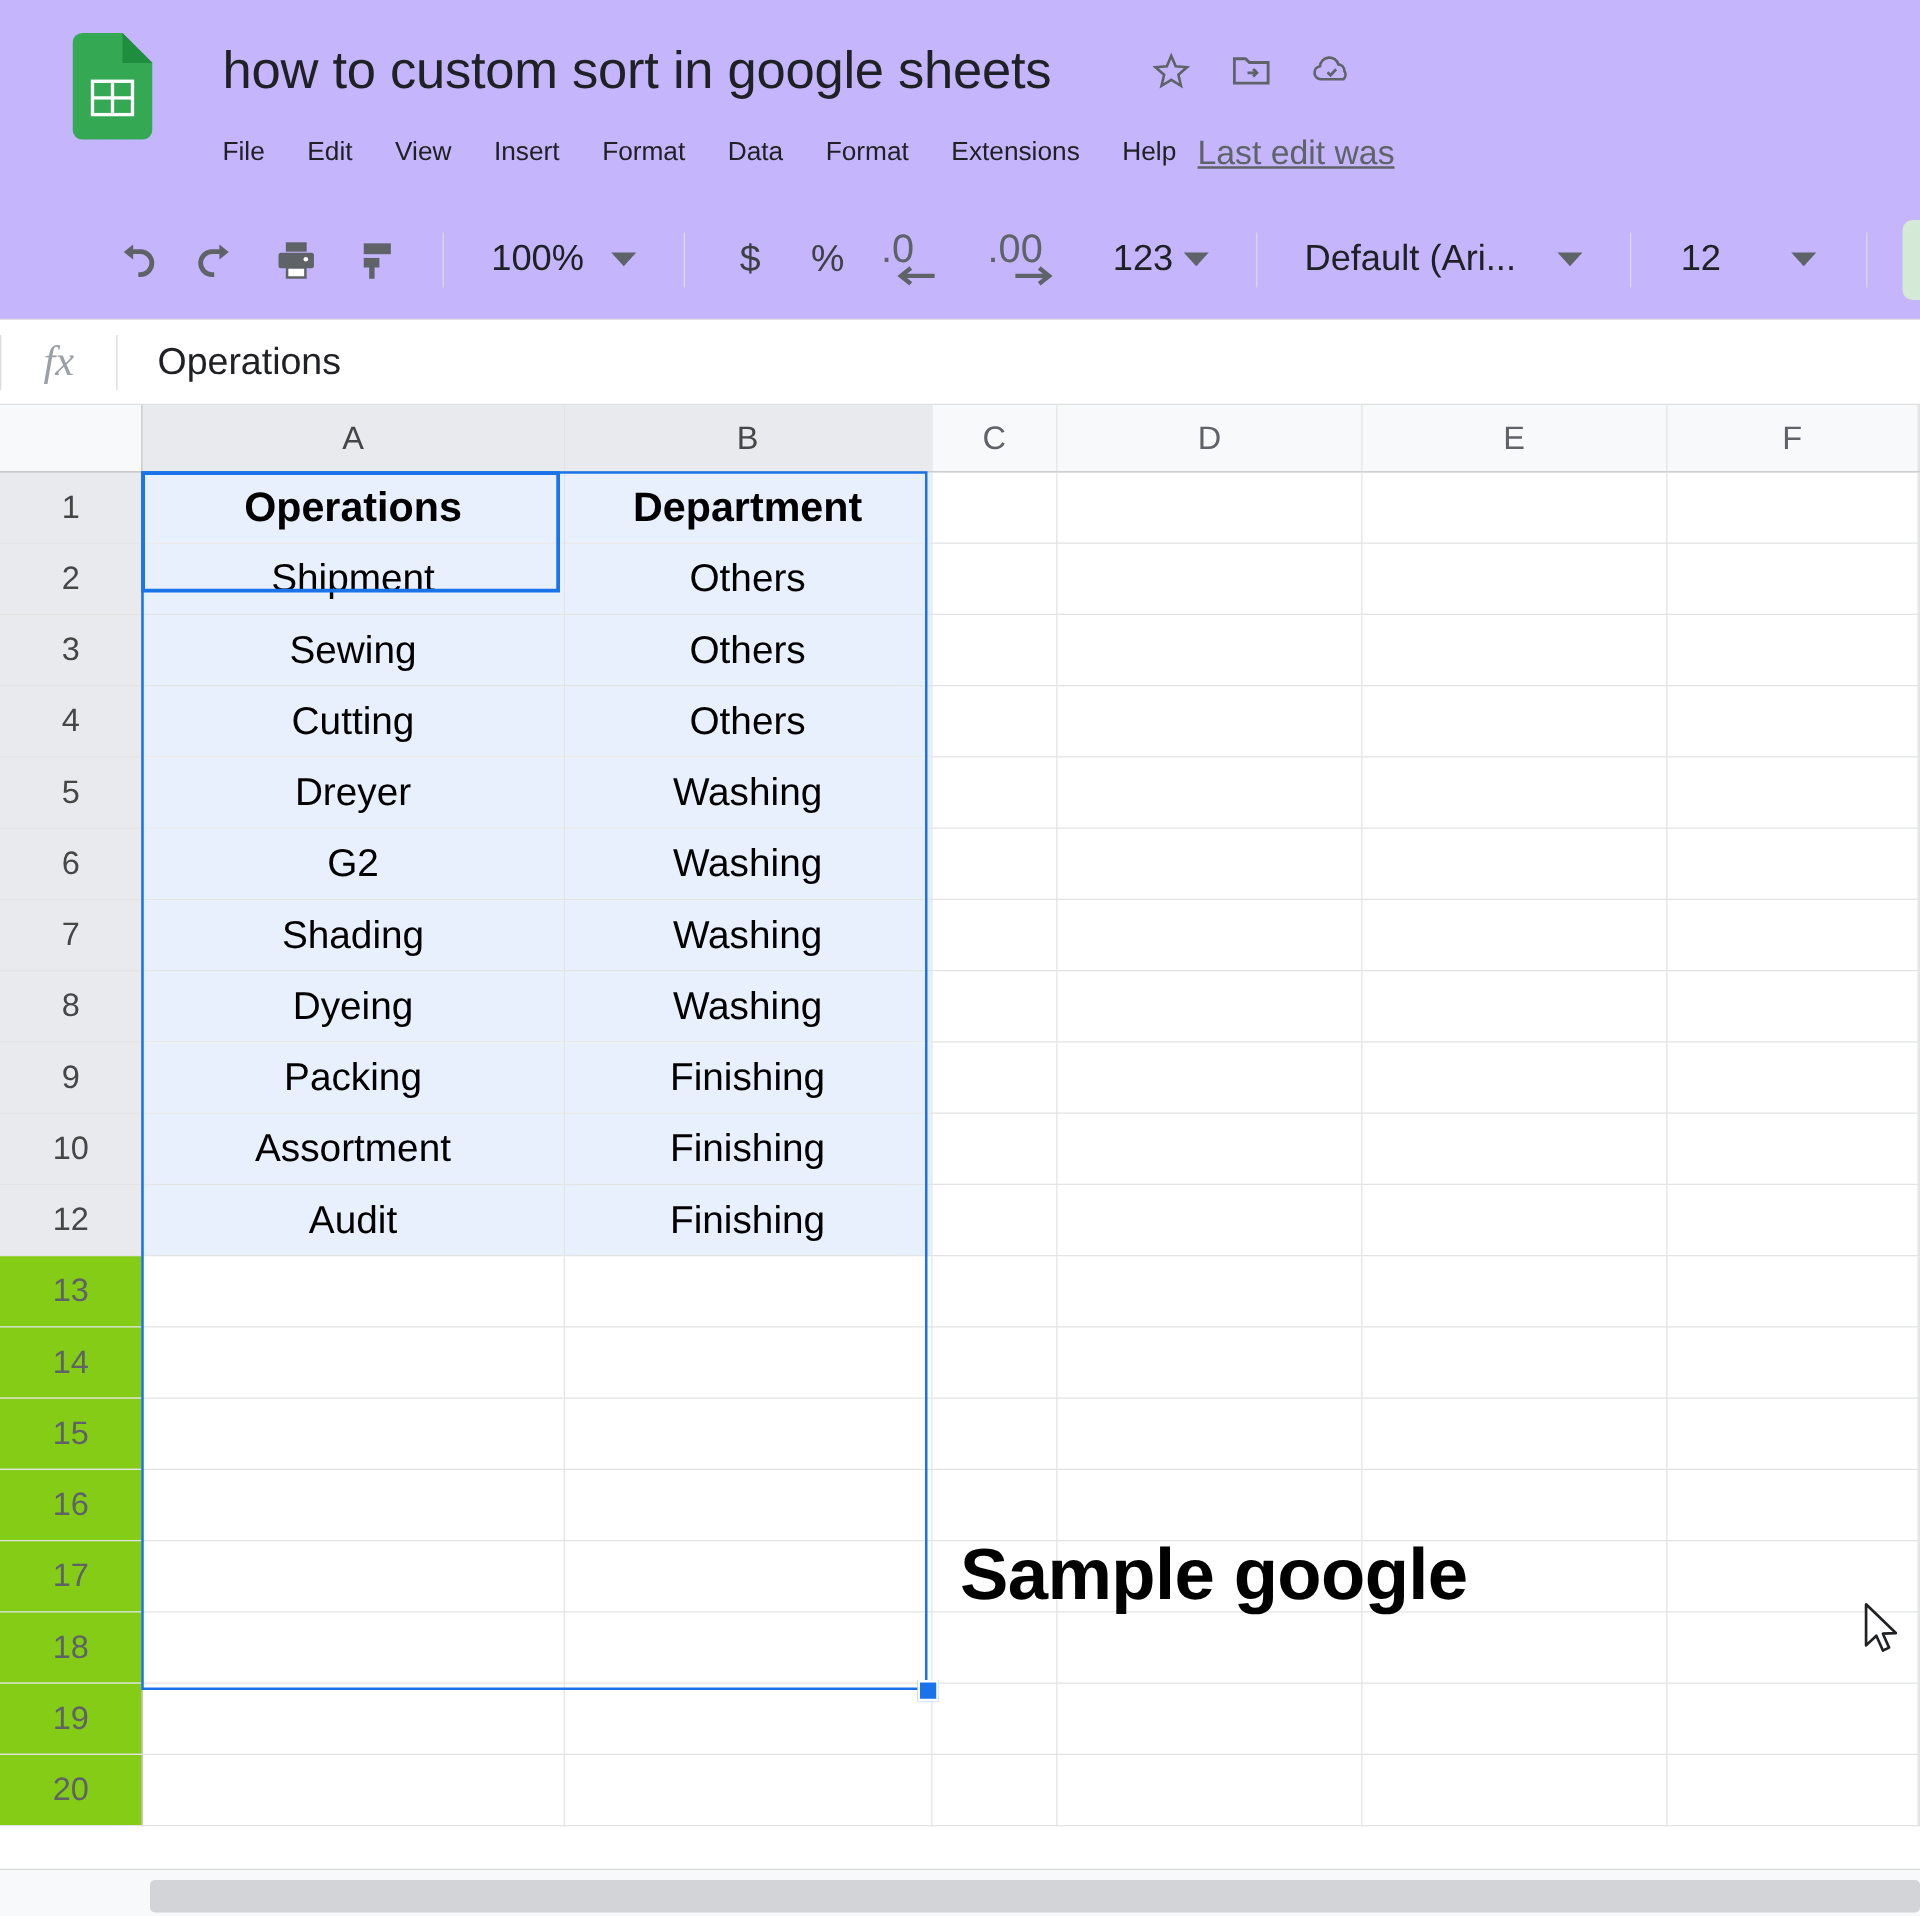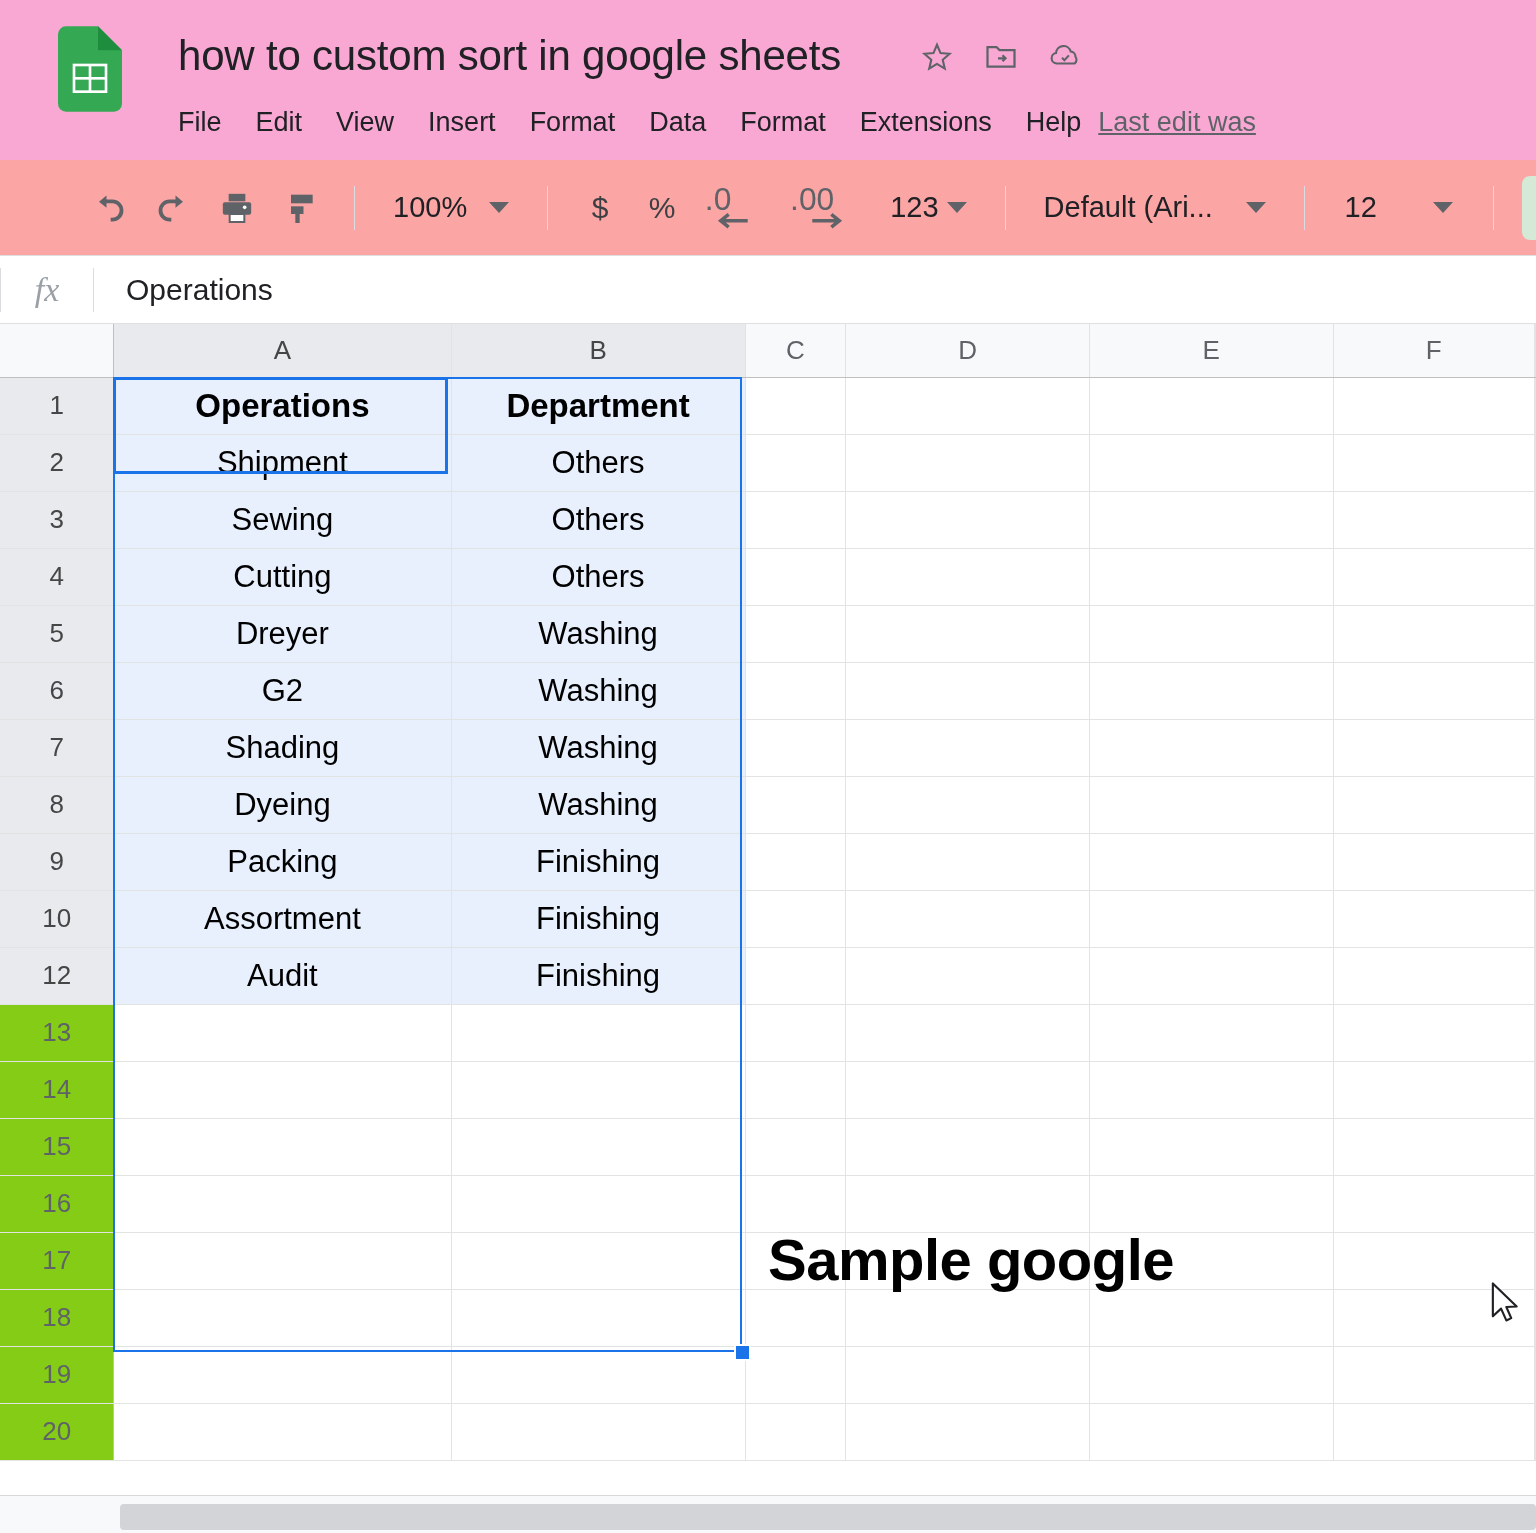--- a/index.html
+++ b/index.html
@@ -10,21 +10,21 @@
     overflow: hidden;
     background: #ffffff;
     font-family: "Liberation Sans", sans-serif;
     -webkit-font-smoothing: antialiased;
   }
 
   
   .topbar {
     position: relative;
     height: 160px;
-    background: #f9a8d4;
+    background: #c4b5fd;
     padding-left: 36px;
     padding-top: 24px;
   }
   .docs-logo {
     position: absolute;
     left: 58px;
     top: 26px;
     width: 64px;
     height: 86px;
   }
@@ -56,39 +56,39 @@
     position: absolute;
     left: 178px;
     top: 96px;
     display: flex;
     align-items: center;
     gap: 0px;
     height: 52px;
     white-space: nowrap;
   }
   .menu-item {
-    font-size: 27px;
+    font-size: 21px;
     color: #202124;
     padding: 4px 17px;
     border-radius: 4px;
     cursor: pointer;
   }
   .menu-item:first-child { padding-left: 0; }
   .last-edit {
     font-size: 27px;
     color: #5f6368;
     text-decoration: underline;
     cursor: pointer;
   }
 
   
   .toolbar {
     position: relative;
     height: 96px;
-    background: #fca5a5;
+    background: #c4b5fd;
     display: flex;
     align-items: center;
     padding-left: 80px;
     gap: 6px;
     border-bottom: 1px solid #e0e0e0;
   }
   .tool-btn {
     width: 58px; height: 58px;
     display: flex; align-items: center; justify-content: center;
     border-radius: 6px; cursor: pointer; flex: none;

